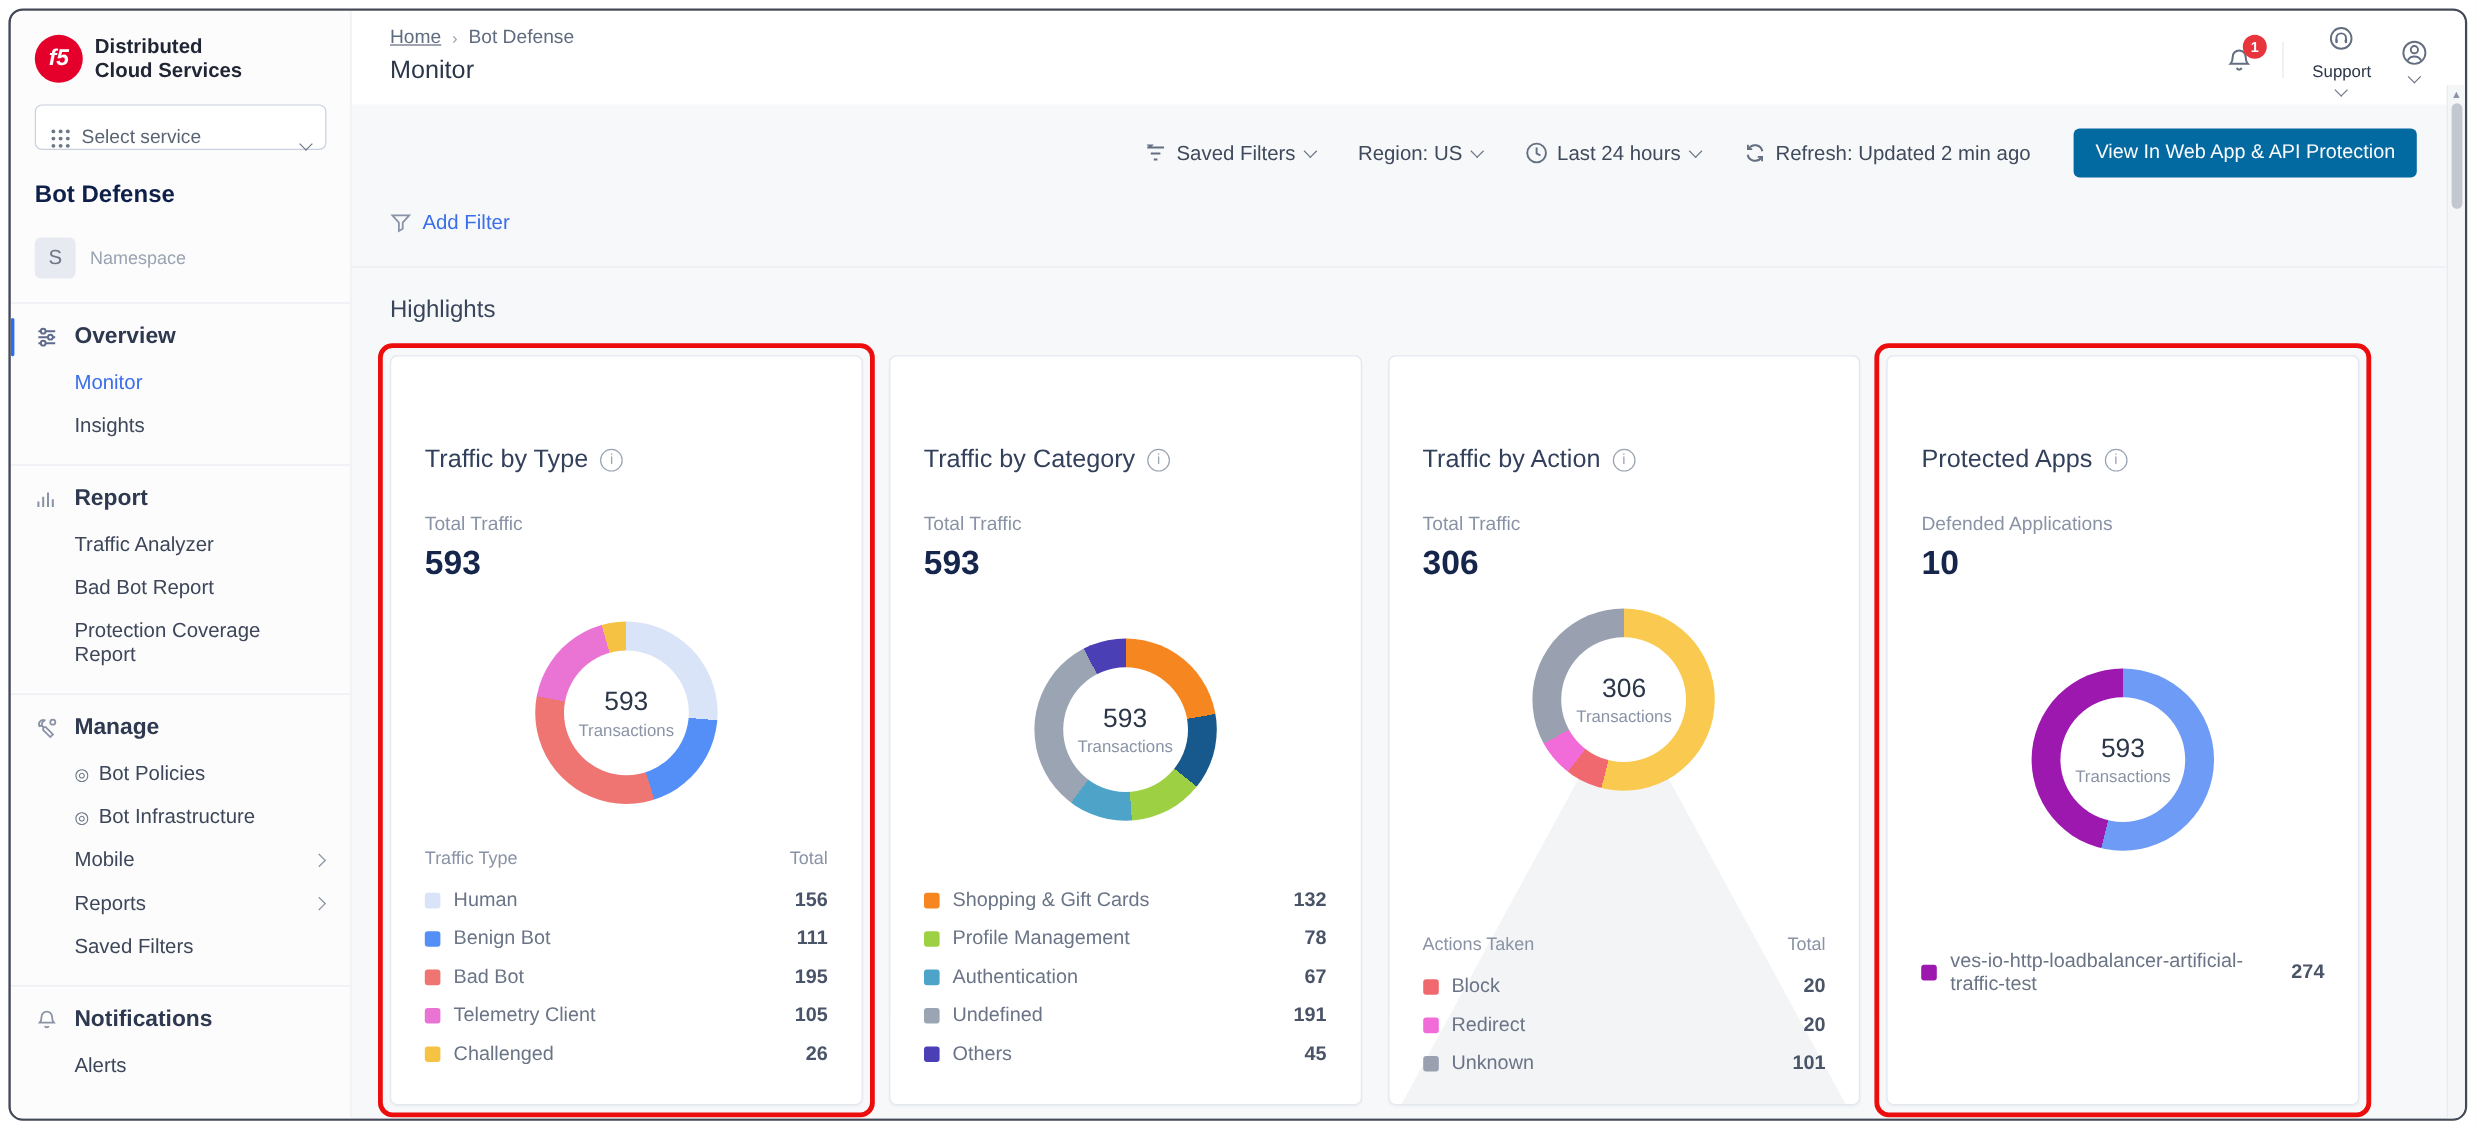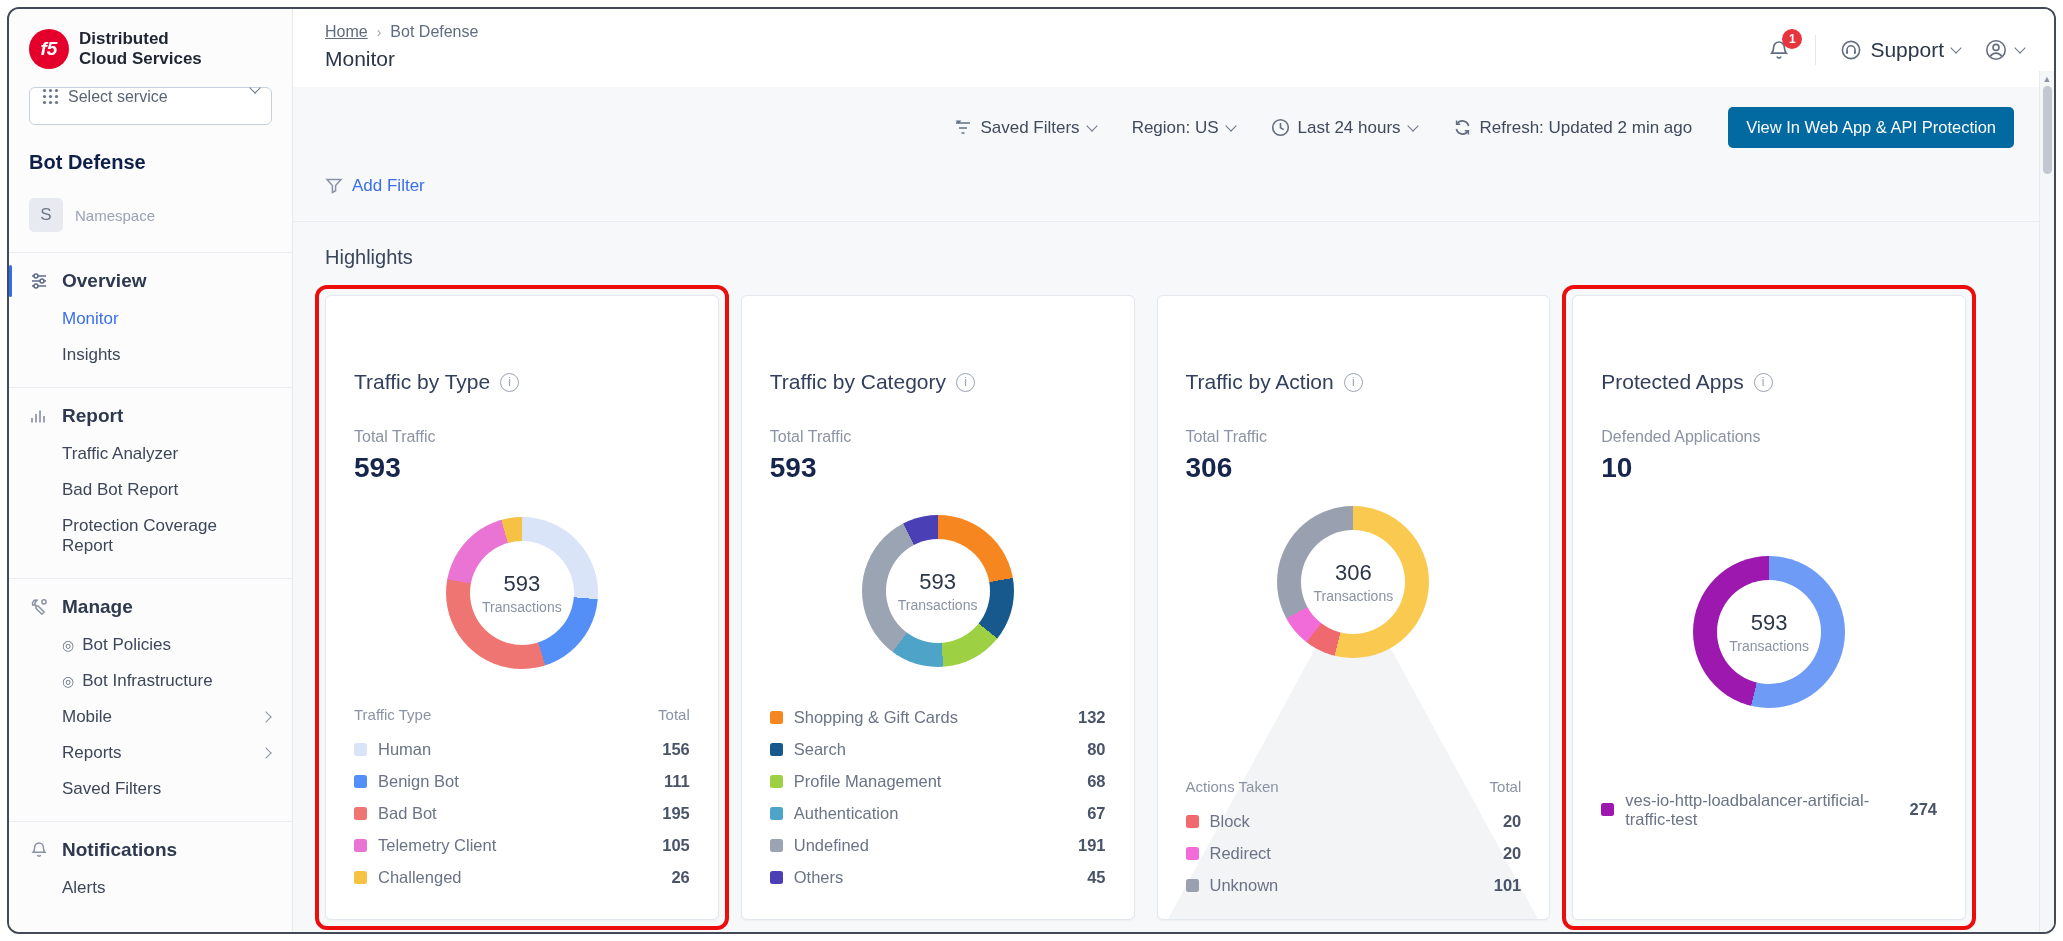--- a/index.html
+++ b/index.html
@@ -10,21 +10,21 @@
 
   
   .sidebar { width:284px; min-width:284px; background:#fcfcfd; border-right:1px solid #e7eaef;
              padding:20px 0 0 0; overflow:hidden; }
   .side-pad { padding:0 20px; }
   .logo-row { display:flex; align-items:center; gap:10px; margin-bottom:18px; }
   .f5-ball { width:40px; height:40px; border-radius:50%; background:#e4002b; color:#fff;
              display:flex; align-items:center; justify-content:center;
              font-style:italic; font-weight:bold; font-size:19px; }
   .brand { font-size:17px; font-weight:bold; color:#1f2533; line-height:1.15; }
-  .select-service { display:flex; align-items:flex-start; gap:9px; border:1px solid #c7d0dc; border-radius:6px;
+  .select-service { display:flex; align-items:flex-end; gap:9px; border:1px solid #c7d0dc; border-radius:6px;
                     height:38px; padding:0 12px; color:#5a6474; font-size:16px; background:#fff; cursor:pointer; }
   .select-service .chev { margin-left:auto; }
   .product-name { font-size:20px; font-weight:bold; color:#0e1f49; margin:26px 0 24px; }
   .ns-row { display:flex; align-items:center; gap:12px; margin-bottom:20px; }
   .ns-avatar { width:34px; height:34px; border-radius:5px; background:#e7eaf0; color:#6b7686;
                display:flex; align-items:center; justify-content:center; font-size:17px; }
   .ns-label { font-size:15px; color:#9aa3b2; }
   .side-div { height:1px; background:#e9ecf1; margin:6px 0 4px; }
   .nav-head { display:flex; align-items:center; gap:13px; padding:13px 20px 9px; font-size:19px;
               font-weight:600; color:#2e3950; position:relative; cursor:pointer; }
@@ -44,21 +44,21 @@
   .crumbs { font-size:16px; color:#5f6b7e; display:flex; gap:9px; align-items:center; }
   .crumbs .home { text-decoration:underline; cursor:pointer; }
   .crumb-sep { color:#9aa3b2; font-size:14px; }
   .page-title { font-size:21px; color:#2b3648; margin-top:6px; font-weight:500; }
   .hdr-right { display:flex; align-items:center; gap:24px; }
   .bell-wrap { position:relative; cursor:pointer; }
   .badge { position:absolute; top:-9px; right:-11px; background:#e8353d; color:#fff; font-size:12px;
            min-width:20px; height:20px; border-radius:10px; display:flex; align-items:center;
            justify-content:center; padding:0 5px; font-weight:bold; }
   .vsep { width:1px; height:30px; background:#e3e7ee; }
-  .hdr-item { display:flex; align-items:center; gap:8px; font-size:21px; color:#2b3648; cursor:pointer; }
+  .hdr-item { display:flex; align-items:center; gap:8px; font-size:14px; color:#2b3648; cursor:pointer;flex-direction:column; }
 
   .toolbar { display:flex; align-items:center; justify-content:flex-end; gap:36px; padding:20px 40px 0 32px; }
   .tb-item { display:flex; align-items:center; gap:8px; font-size:17px; color:#3f4a5c; cursor:pointer; }
   .view-btn { background:#0369a1; color:#fbfcfe; border:none; border-radius:5px; font-size:16.5px;
               padding:11px 18px; font-family:inherit; cursor:pointer; }
 
   .addfilter-row { padding:28px 32px 22px; border-bottom:1px solid #e9ecf1; }
   .addfilter { display:inline-flex; align-items:center; gap:9px; color:#3a6eea; font-size:17px; cursor:pointer; }
   .sec-heading { font-size:20px; color:#39455a; padding:24px 32px 18px; font-weight:500; }
 
@@ -383,28 +383,23 @@
                   </div>
                 </div>
               </div>
               <div class="legend">
                 <div class="legend-row">
                   <span class="legend-sw" style="background: rgb(246, 134, 31);"></span>
                   <span class="legend-lab">Shopping &amp; Gift Cards</span>
                   <span class="legend-val">132</span>
                 </div>
                 <div class="legend-row">
-                  <span class="legend-sw" style="background: rgb(23, 89, 140);"></span>
-                  <span class="legend-lab">Search</span>
-                  <span class="legend-val">80</span>
-                </div>
-                <div class="legend-row">
                   <span class="legend-sw" style="background: rgb(158, 208, 68);"></span>
                   <span class="legend-lab">Profile Management</span>
-                  <span class="legend-val">68</span>
+                  <span class="legend-val">78</span>
                 </div>
                 <div class="legend-row">
                   <span class="legend-sw" style="background: rgb(78, 163, 201);"></span>
                   <span class="legend-lab">Authentication</span>
                   <span class="legend-val">67</span>
                 </div>
                 <div class="legend-row">
                   <span class="legend-sw" style="background: rgb(155, 164, 178);"></span>
                   <span class="legend-lab">Undefined</span>
                   <span class="legend-val">191</span>

